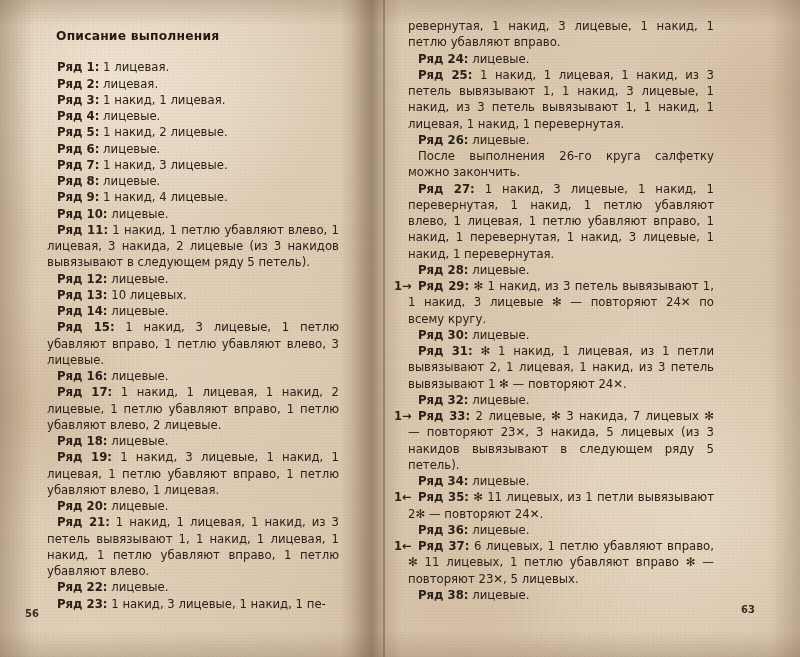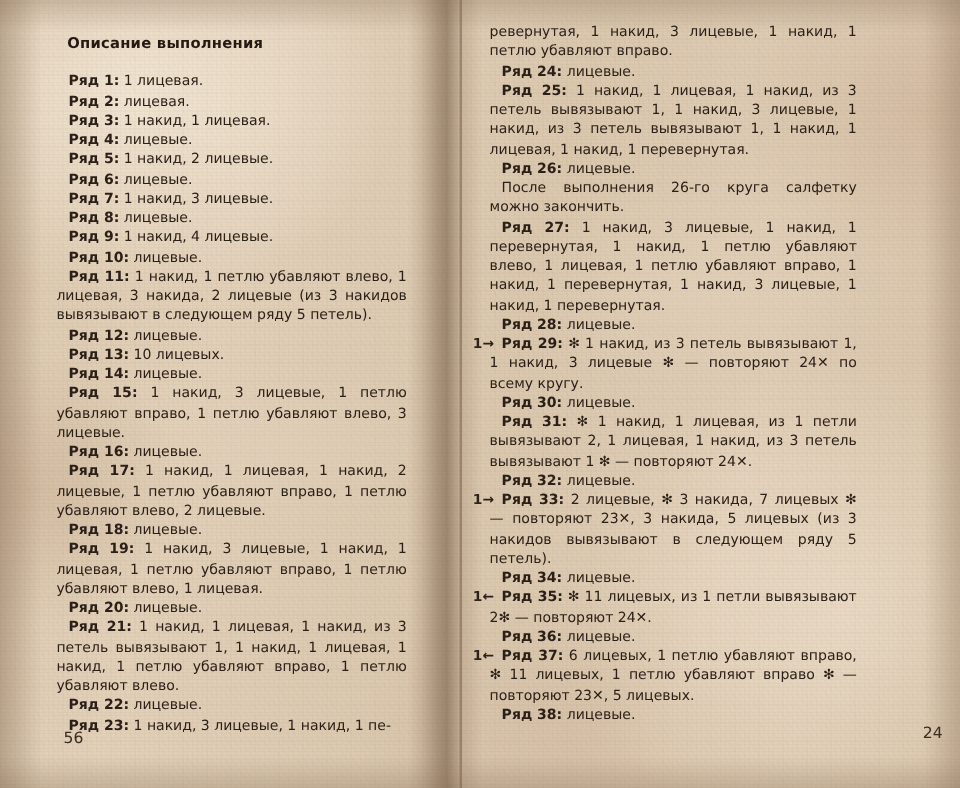--- a/index.html
+++ b/index.html
@@ -113,24 +113,23 @@
     left: -24px;
     top: 0;
     font-weight: bold;
     font-size: 11.5px;
     white-space: nowrap;
     color: #2b2018;
   }
 
   .folio {
     position: absolute;
-    font-weight: normal;
-    font-size: 13px;
+    font-weight: bold;
+    font-size: 10px;
     color: #3a2c20;
-    margin-left: 28px;
   }
   .folio-left  { left: 25px;  top: 608px; }
   .folio-right { left: 741px; top: 604px; }
 
   
   .fade {
     position: absolute;
     inset: 0;
     background:
       radial-gradient(ellipse 200px 120px at 72% 36%, rgba(226,210,188,.45), rgba(226,210,188,0) 70%),
@@ -196,15 +195,15 @@
         <div class="para marked"><span class="marker">1←</span><span class="lbl">Ряд 37:</span><span> 6 лицевых, 1 петлю убавляют вправо, ✻ 11 лицевых, 1 петлю убавляют вправо ✻ — повторяют 23✕, 5 лицевых.</span></div>
         <div class="para"><span class="lbl">Ряд 38:</span><span> лицевые.</span></div>
       </div>
   </div>
 
   <div class="gutter"></div>
   <div class="gutter-edge"></div>
   <div class="vignette"></div>
 
   <div class="folio folio-left">56</div>
-  <div class="folio folio-right">24</div>
+  <div class="folio folio-right">63</div>
 
 </div>
 
 </body></html>

